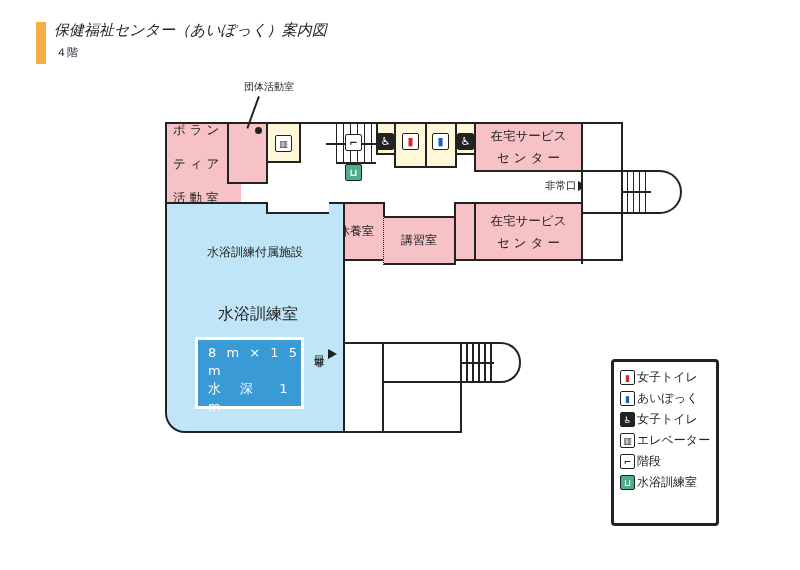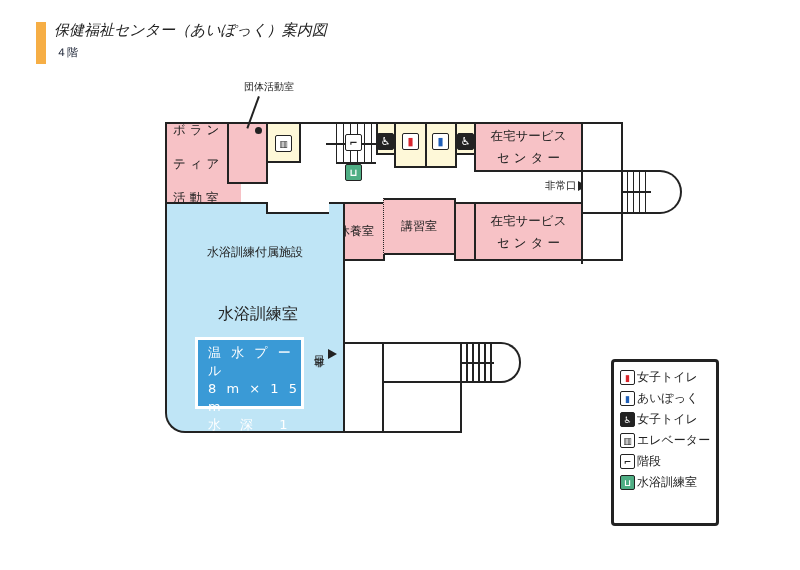--- a/index.html
+++ b/index.html
@@ -87,41 +87,40 @@
   </div>
 
   <div class="abs" style="left:621px; top:170px; width:32px; height:44px; border-top:2px solid #222; border-bottom:2px solid #222;
               background: repeating-linear-gradient(90deg, #222 0 1.5px, transparent 1.5px 6px);"></div>
   <div class="abs" style="left:621px; top:191px; width:32px; height:1.5px; background:#222;"></div>
   <div class="abs" style="left:651px; top:170px; width:31px; height:44px; border:2.5px solid #222; border-left:none; border-radius:0 22px 22px 0; background:#fff;"></div>
 
   <div class="room pink" style="left:327px; top:202px; width:58px; height:59px;">
     <span>休養室</span>
   </div>
-  <div class="room pink" style="left:383px; top:198px; width:73px; height:57px; border-left:1px dotted #222;">
+  <div class="room pink" style="left:383px; top:216px; width:73px; height:49px; border-left:1px dotted #222;">
     <span>講習室</span>
   </div>
   <div class="room pink" style="left:454px; top:202px; width:22px; height:59px;"></div>
   <div class="room pink" style="left:474px; top:202px; width:109px; height:59px; flex-direction:column; line-height:22px; font-size:12.5px;">
     <span>在宅サービス</span>
     <span>セ ン タ ー</span>
   </div>
   <div class="room white" style="left:581px; top:172px; width:42px; height:89px; border-top:none;"></div>
   <div class="abs" style="left:581px; top:212px; width:42px; height:2px; background:#222;"></div>
 
   <div class="room blue" style="left:165px; top:202px; width:180px; height:82px; border-top:2px solid #222; border-bottom:1px dotted #222;">
     <span style="margin-top:18px;">水浴訓練付属施設</span>
   </div>
   <div class="abs" style="left:266px; top:202px; width:63px; height:12px; background:#fff; border-left:2px solid #222; border-bottom:2px solid #222;"></div>
 
   <div class="abs" style="left:165px; top:283px; width:180px; height:150px; background:#bfe5f6; border:2px solid #222; border-top:none; border-radius:0 0 0 20px;"></div>
   <div class="abs" style="left:218px; top:304px; font-size:16px;">水浴訓練室</div>
 
   <div class="abs pool">
-    <div>温 水 プ ー ル</div>
     <div>8 m × 1 5 m</div>
     <div>水　深　 1 m</div>
   </div>
 
   <div class="abs" style="left:314px; top:348px; width:12px; font-size:10.5px; line-height:12px; writing-mode:vertical-rl;">
     <span>非常口</span>
   </div>
   <div class="abs tri" style="left:327px; top:349px;"></div>
 
   <div class="room white" style="left:343px; top:342px; width:41px; height:91px;"></div>

